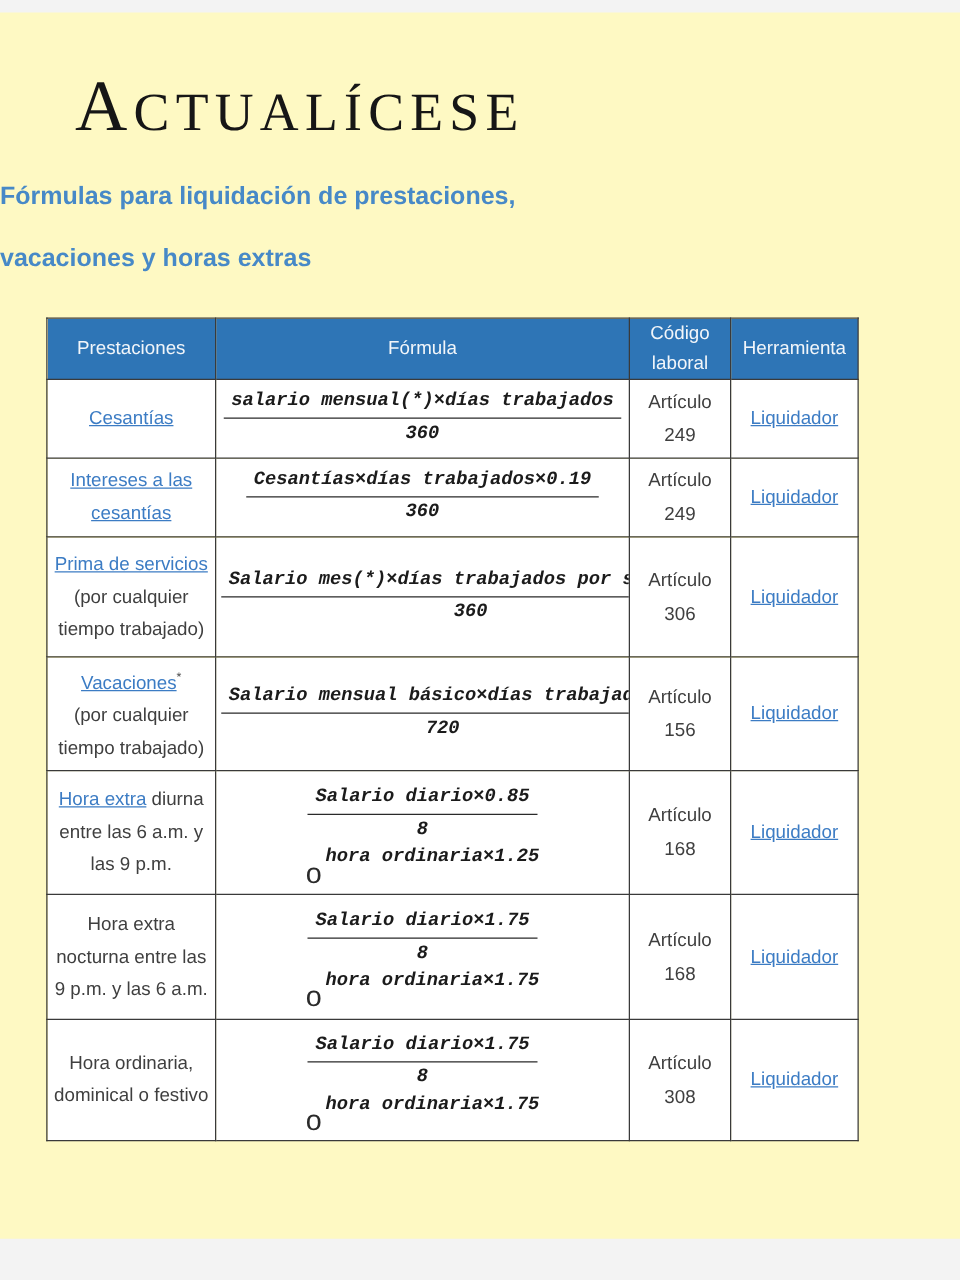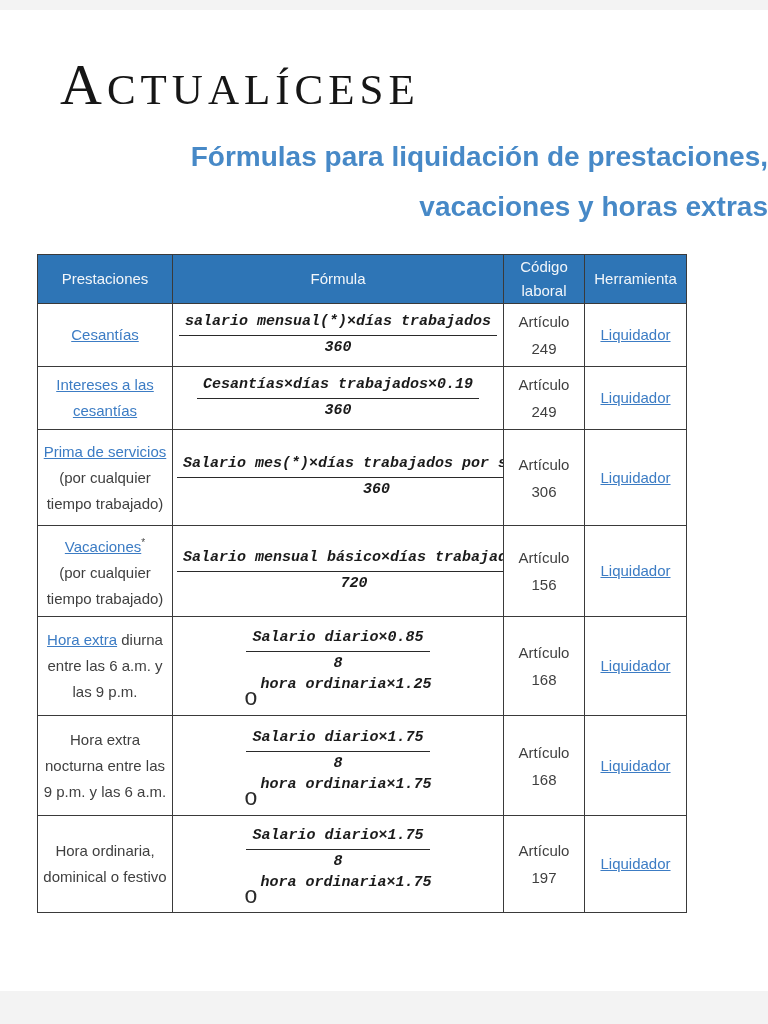--- a/index.html
+++ b/index.html
@@ -1,21 +1,21 @@
 <!DOCTYPE html>
 <html><head>
 <meta charset="utf-8">
 <style>
   * { margin:0; padding:0; box-sizing:border-box; }
   html,body { background:#e9e9e9; }
   .page {
     position:relative;
     width:768px; height:1024px;
     margin:0 auto;
-    background:#ffffff;
+    background:#fef9c3;
     overflow:hidden;
     font-family:"Liberation Sans", sans-serif;
   }
   .band-top {
     position:absolute; top:0; left:0; width:100%; height:10px;
     background:#f3f3f3;
   }
   .band-bottom {
     position:absolute; bottom:0; left:0; width:100%; height:33px;
     background:#f3f3f3;
@@ -27,22 +27,22 @@
     color:#161616;
     letter-spacing:5px;
     white-space:nowrap;
     line-height:1;
   }
   .logo .lg { font-size:58px; }
   .logo .rest { font-size:43px; text-transform:uppercase; }
   
   .title {
     position:absolute; top:132px; left:0; width:100%;
-    text-align:right;
-    font-size:28px; font-weight:bold;
+    text-align:left;
+    font-size:20px; font-weight:bold;
     color:#4789c7;
     line-height:50px;
   }
   
   table.main {
     position:absolute; left:37px; top:254px;
     width:649px;
     border-collapse:collapse;
     table-layout:fixed;
   }
@@ -282,21 +282,21 @@
           <span class="num">Salario diario×1.75</span>
           <span class="den">8</span>
         </div>
         <div class="alt-line">
           <span class="or-glyph">o</span>
           <span class="fform alt-f">hora ordinaria×1.75</span>
         </div>
       </td>
       <td class="article">
         <div>Artículo</div>
-        <div>197</div>
+        <div>308</div>
       </td>
       <td>
         <a class="lnk">Liquidador</a>
       </td>
     </tr>
   </tbody>
     </table>
 
   <div class="band-bottom"></div>
 </div>

